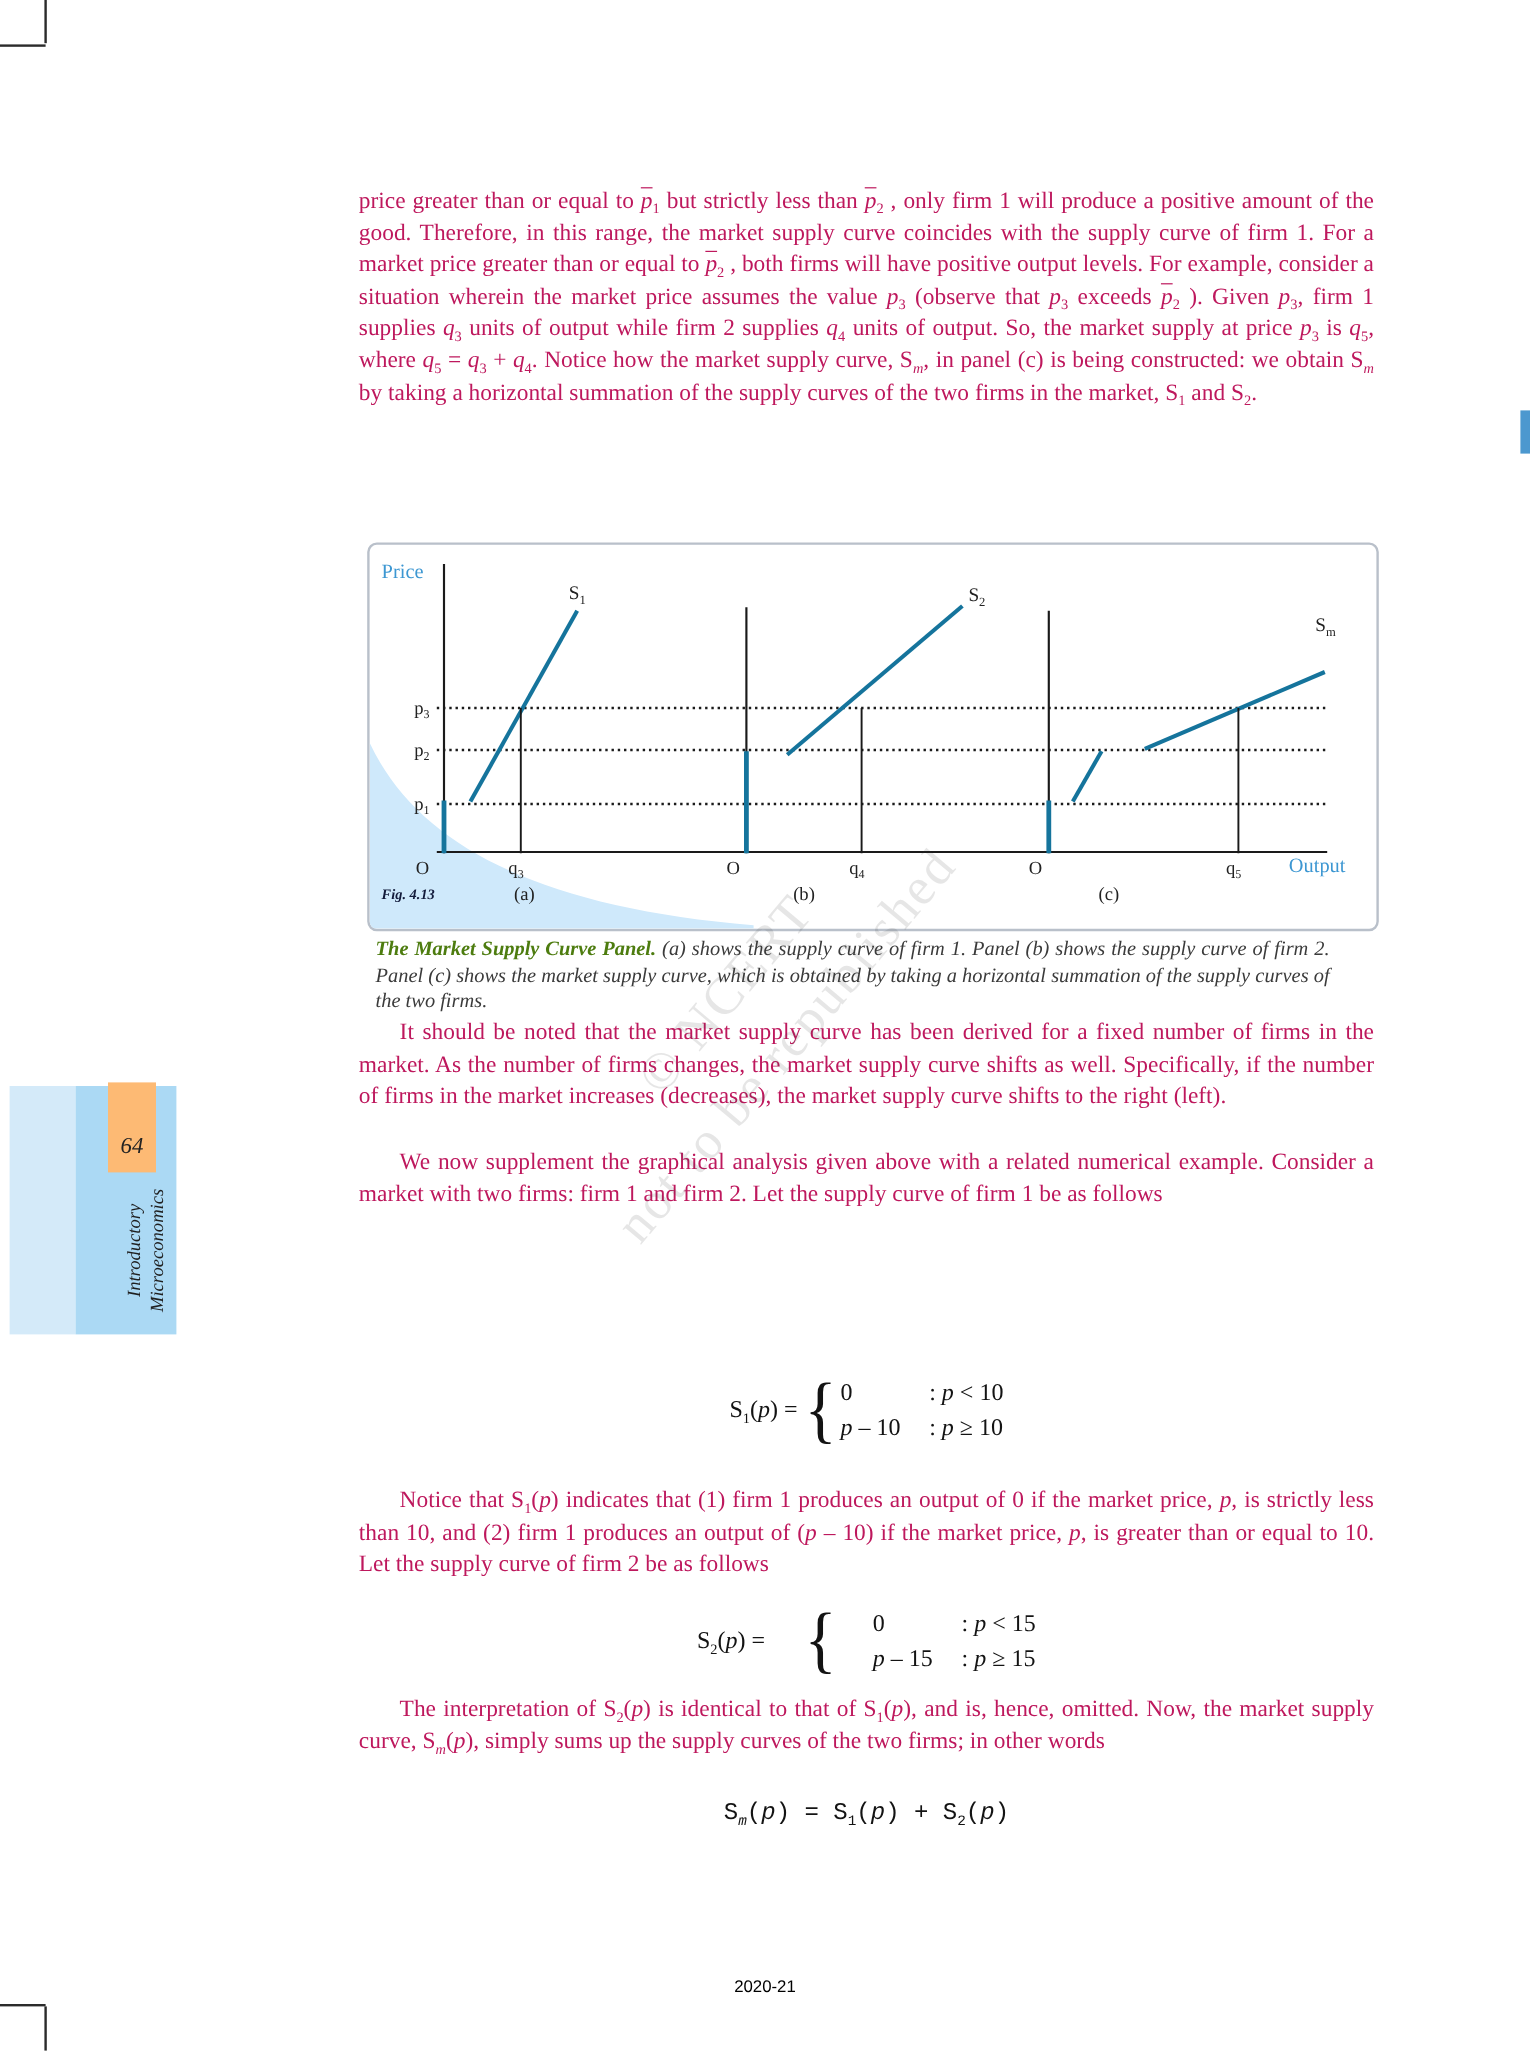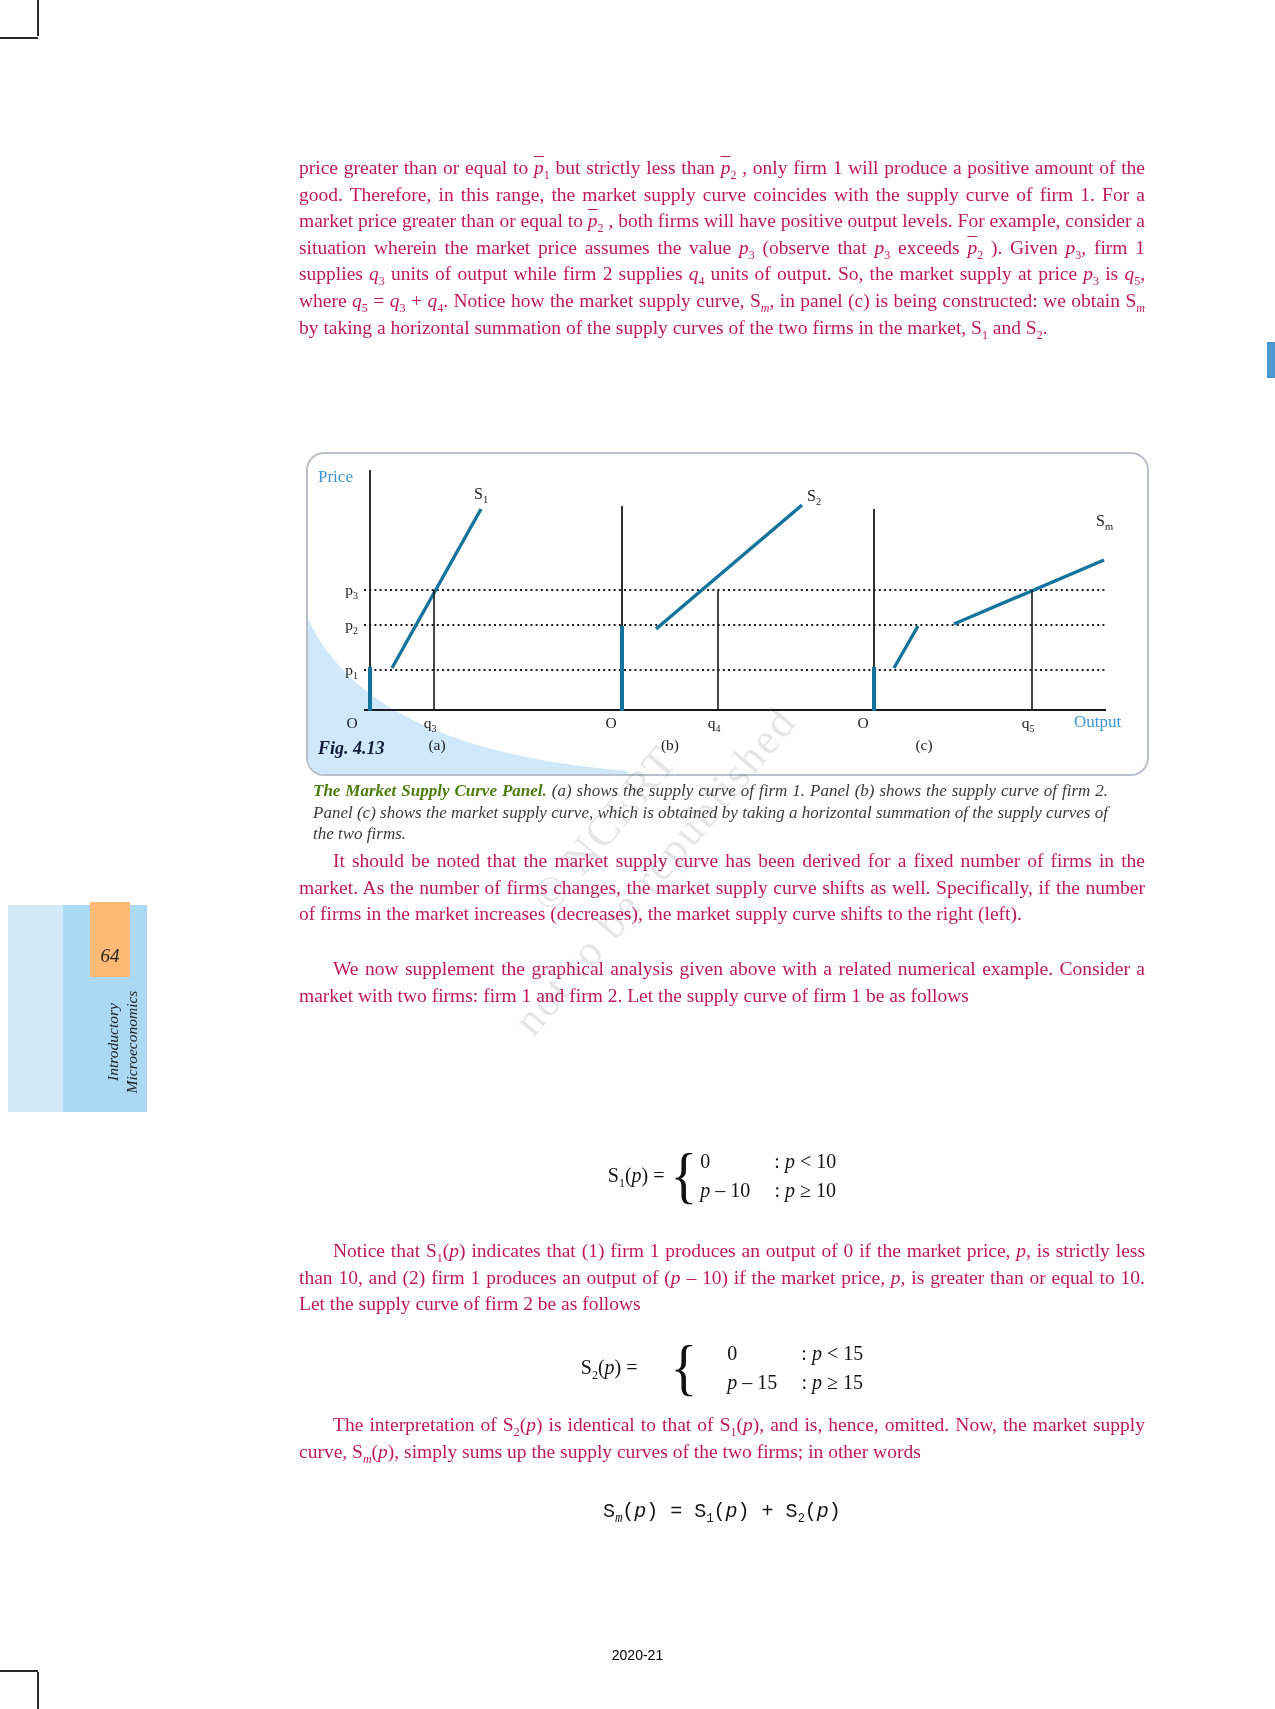--- a/index.html
+++ b/index.html
@@ -28,44 +28,44 @@
   .para{
     position:absolute;left:299px;width:846px;text-align:justify;
     font-size:19.5px;line-height:26.6px;color:#be185d;
   }
   .para.indent{text-indent:34px;}
   sub{font-size:12px;line-height:0;}
   .ov{text-decoration:overline;}
   
   .figbox{
     position:absolute;left:306px;top:452px;width:839px;height:320px;
-    border:2px solid #b9c0ca;border-radius:18px;background:#ffffff;
+    border:2px solid #b9c0ca;border-radius:8px;background:#ffffff;
     box-sizing:content-box;overflow:hidden;
   }
   .figbox svg{position:absolute;left:0;top:0;}
   .fig-label{
     position:absolute;left:10px;top:284px;font-weight:bold;font-style:italic;
-    font-size:18px;color:#121a3a;
+    font-size:12px;color:#121a3a;
   }
   
   .caption{
     position:absolute;left:313px;top:780px;width:795px;
     font-style:italic;font-size:17px;line-height:21.5px;color:#3b3b3b;text-align:justify;
   }
   .caption .lead{font-weight:bold;color:#4d7c0f;}
   
   .eq{
     position:absolute;left:299px;width:846px;display:flex;align-items:center;justify-content:center;
     font-size:20px;color:#131313;
   }
   .eq .lhs{margin-right:4px;}
   .eq .brace{font-size:62px;font-weight:300;line-height:0.9;transform:scaleX(0.9);margin-right:2px;color:#131313;}
   .eq .rows{display:grid;grid-template-columns:auto auto;column-gap:10px;row-gap:6px;}
   .eq .rows .l{text-align:left;min-width:64px;}
-  .eq .rows .r{text-align:center;}
+  .eq .rows .r{text-align:left;}
   .eq-simple{
     position:absolute;left:299px;width:846px;text-align:center;font-size:20px;color:#131313;font-family:Liberation Mono, monospace;
   }
   
   .watermark{
     position:absolute;left:410px;top:680px;width:440px;height:340px;
     transform:rotate(-50deg);display:flex;flex-direction:column;align-items:center;justify-content:center;
     pointer-events:none;color:rgba(60,60,60,0.13);font-size:44px;letter-spacing:2px;line-height:1.5;
     font-family:"Liberation Serif",serif;
   }

